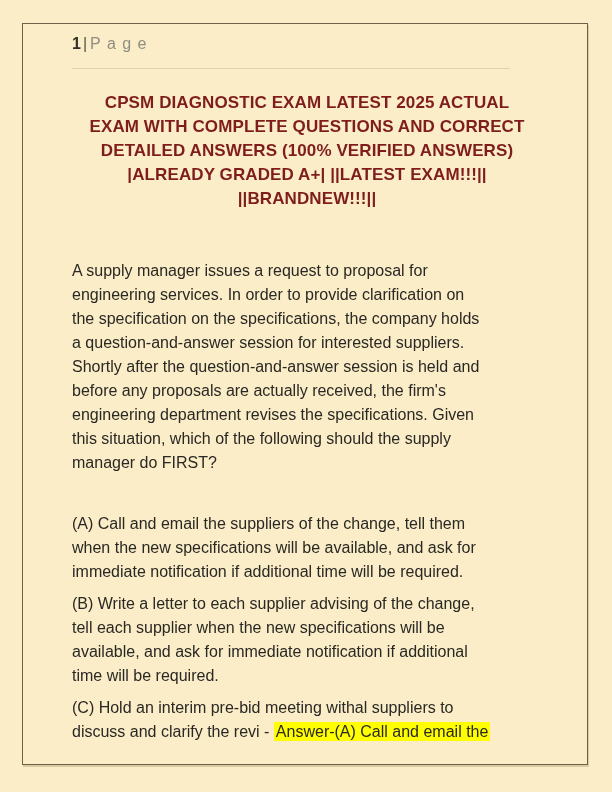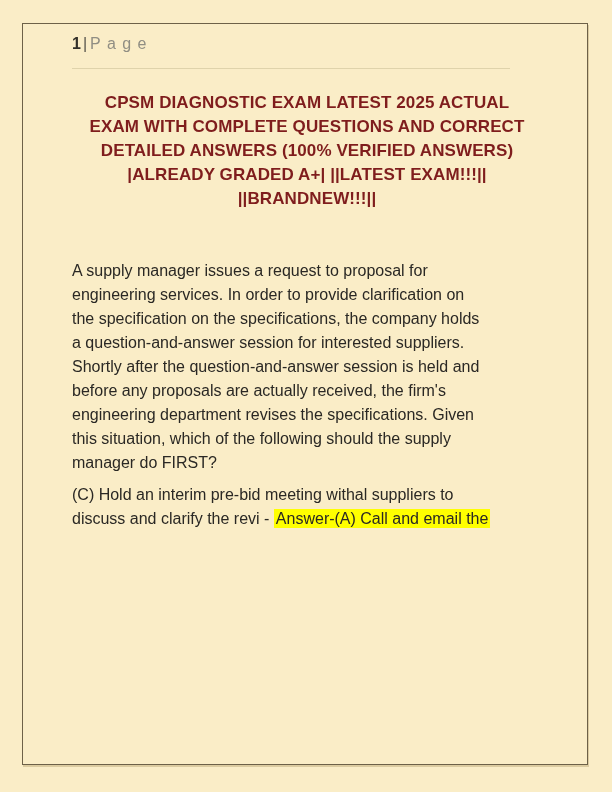--- a/index.html
+++ b/index.html
@@ -96,19 +96,26 @@
     <p class="body-text question">A supply manager issues a request to proposal for
 engineering services. In order to provide clarification on
 the specification on the specifications, the company holds
 a question-and-answer session for interested suppliers.
 Shortly after the question-and-answer session is held and
 before any proposals are actually received, the firm's
 engineering department revises the specifications. Given
 this situation, which of the following should the supply
 manager do FIRST?</p>
 
+    <p class="body-text option option-a">(A) Call and email the suppliers of the change, tell them
+when the new specifications will be available, and ask for
+immediate notification if additional time will be required.</p>
 
+    <p class="body-text option option-b">(B) Write a letter to each supplier advising of the change,
+tell each supplier when the new specifications will be
+available, and ask for immediate notification if additional
+time will be required.</p>
 
     <p class="body-text option option-c"><span>(C) Hold an interim pre-bid meeting withal suppliers to
 discuss and clarify the revi - </span><mark class="answer-highlight">Answer-(A) Call and email the</mark></p>
 
   </div>
 </div>
 
 </body></html>

